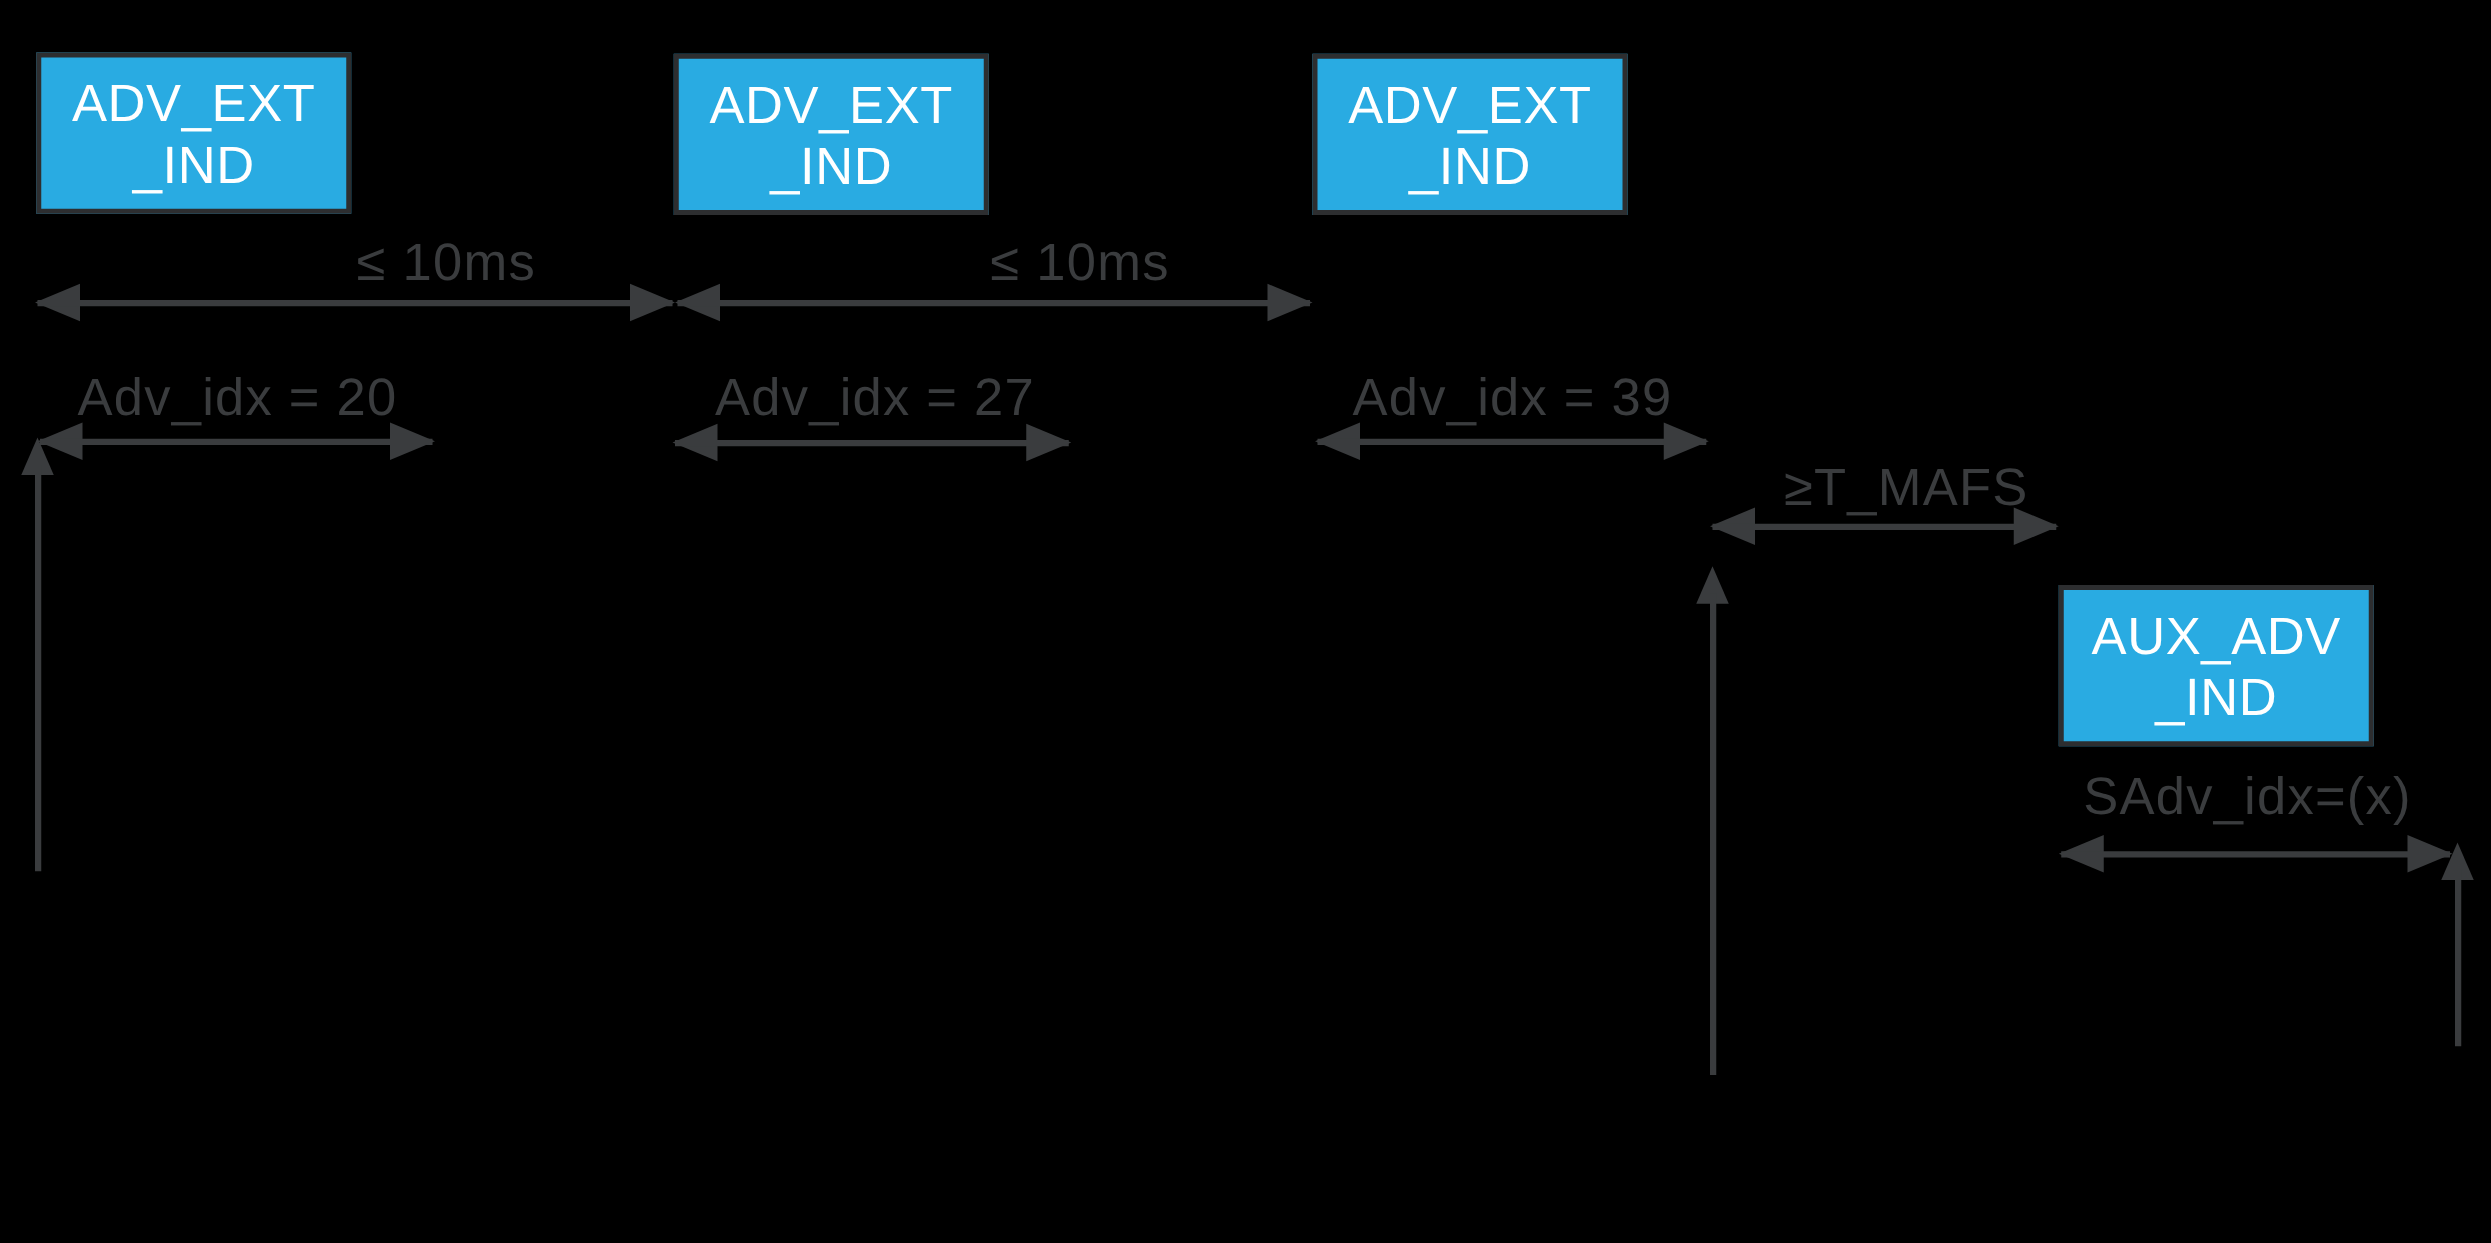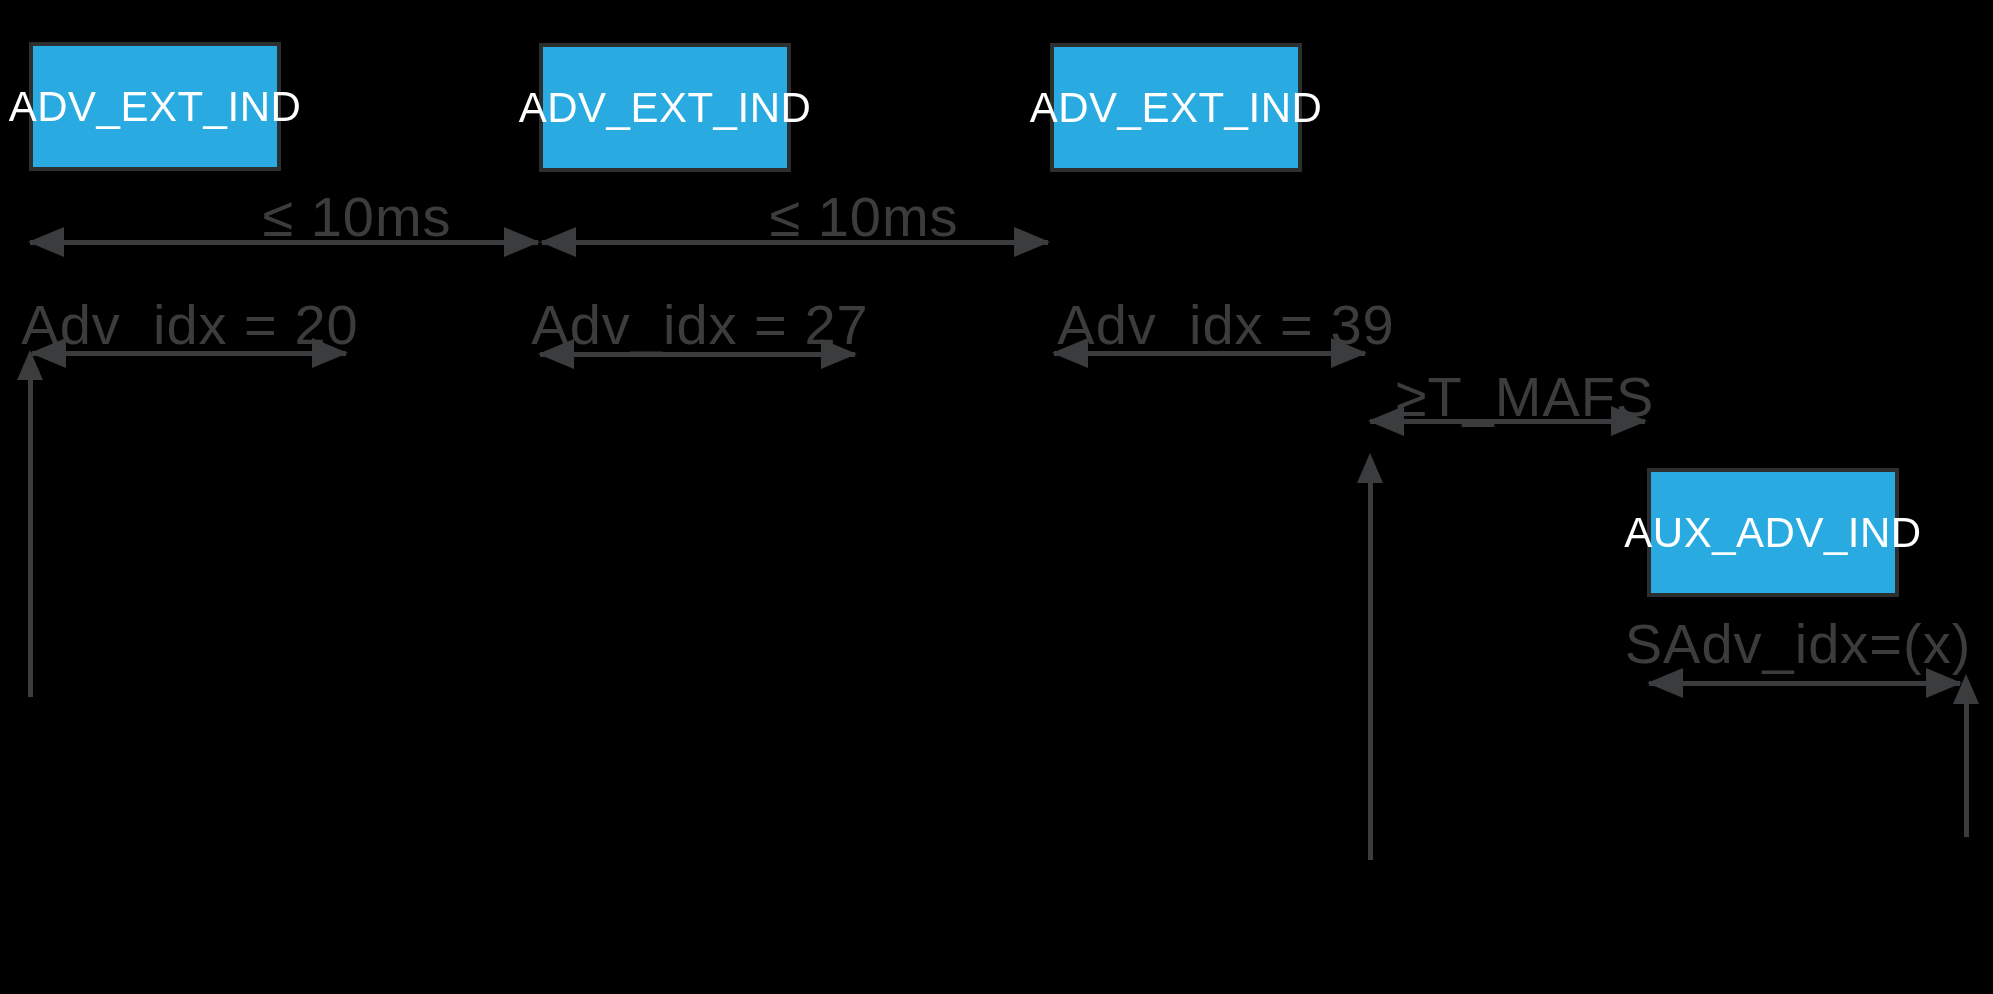--- a/index.html
+++ b/index.html
@@ -14,21 +14,21 @@
 
   
   .pkt {
     position: absolute;
     width: 252px;
     height: 129px;
     box-sizing: border-box;
     background: var(--box-fill, #29abe2);
     border: 4px solid var(--box-border, #2d2e30);
     display: flex;
-    flex-direction: row;
+    flex-direction: column;
     align-items: center;
     justify-content: center;
     color: var(--box-text, #ffffff);
     font-size: 42px;
     line-height: 49px;
     letter-spacing: 0.5px;
     text-align: center;
   }
 
   
@@ -59,21 +59,21 @@
     position: absolute; left: 10.5px; top: 22px; bottom: 0; width: 5px;
     background: var(--ink, #3a3c3e);
   }
 
   
   .lbl {
     position: absolute;
     transform: translateX(-50%);
     white-space: nowrap;
     color: var(--ink, #3a3c3e);
-    font-size: 56px;
+    font-size: 42px;
     line-height: 1.05;
     letter-spacing: 1px;
   }
 </style>
 </head>
 <body>
 
 <div class="canvas">
 
   <div class="pkt" style="left:29px; top:42px;">
@@ -142,17 +142,17 @@
   </div>
   <div class="varrow" style="left:1953px; top:674px; height:163px;">
     <div class="head"></div>
     <div class="stem"></div>
   </div>
 
   <div class="lbl" style="left:357px; top:188px;">≤ 10ms</div>
   <div class="lbl" style="left:864px; top:188px;">≤ 10ms</div>
   <div class="lbl" style="left:190px; top:296px;">Adv_idx = 20</div>
   <div class="lbl" style="left:700px; top:296px;">Adv_idx = 27</div>
-  <div class="lbl" style="left:1210px; top:296px;margin-left:16px;">Adv_idx = 39</div>
+  <div class="lbl" style="left:1210px; top:296px;">Adv_idx = 39</div>
   <div class="lbl" style="left:1507px; top:368px;margin-left:18px;">≥T_MAFS</div>
   <div class="lbl" style="left:1798px; top:615px;">SAdv_idx=(x)</div>
 
 </div>
 
 </body></html>

